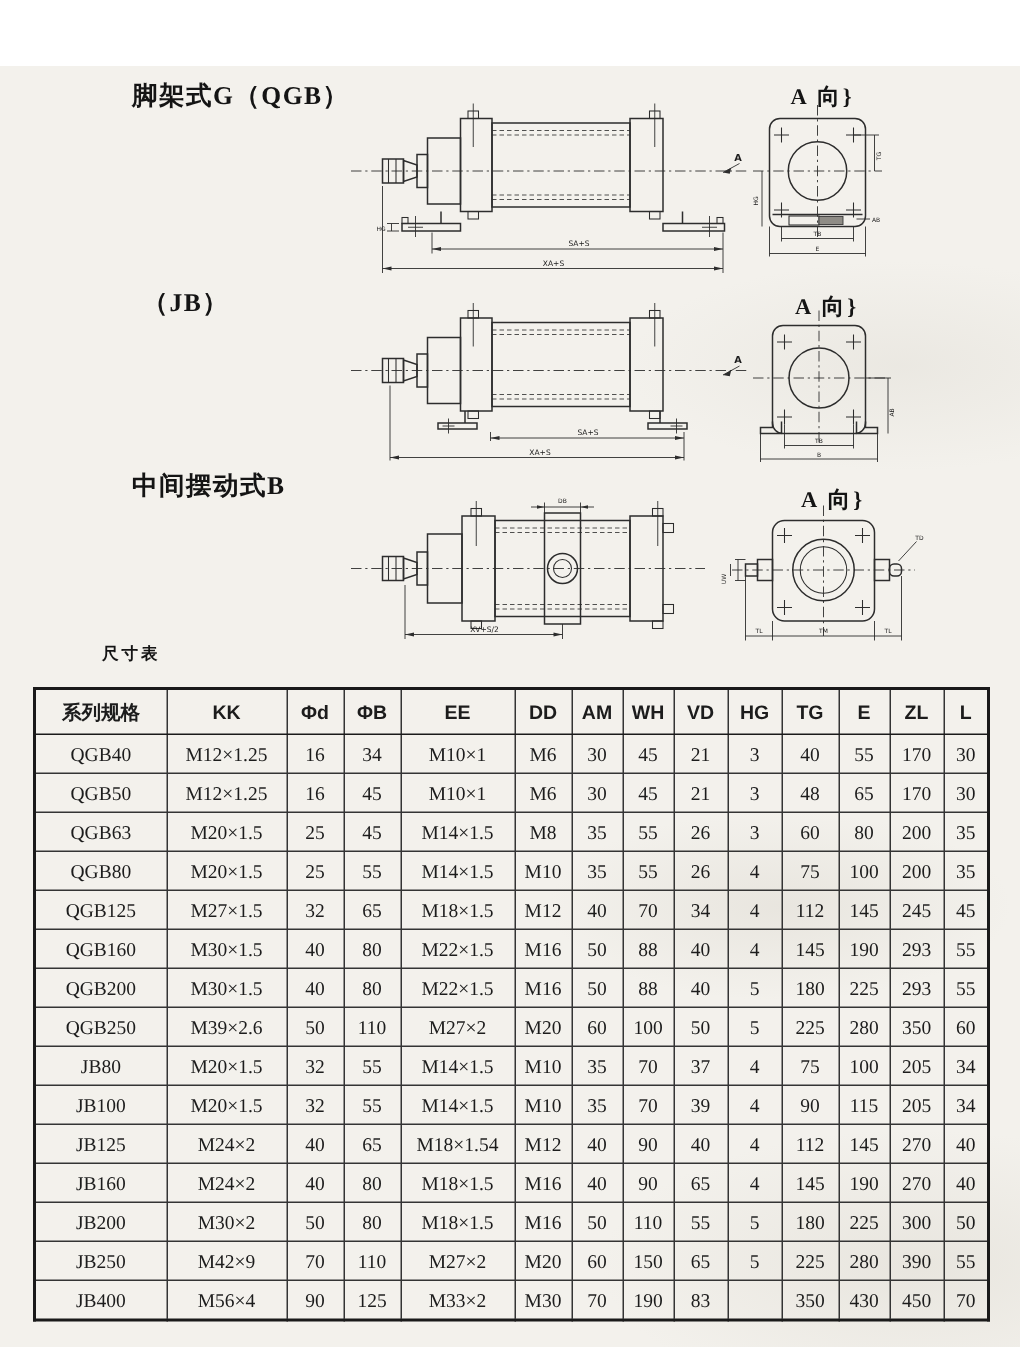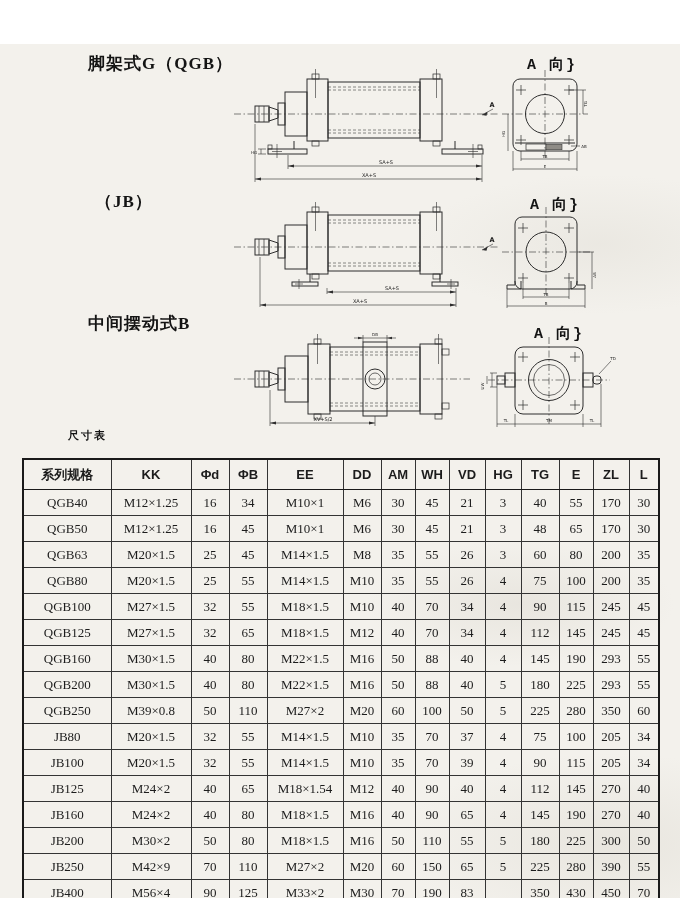--- a/index.html
+++ b/index.html
@@ -8,21 +8,21 @@
     background:
       radial-gradient(ellipse 220px 90px at 520px 560px, rgba(208,203,192,.30), transparent 70%),
       radial-gradient(ellipse 300px 130px at 610px 800px, rgba(205,200,188,.28), transparent 70%),
       radial-gradient(ellipse 260px 100px at 600px 200px, rgba(210,206,196,.25), transparent 70%),
       #f3f1ec;
     font-family:"Liberation Sans",sans-serif;color:#1c1c1c;margin-top:44px;
   }
   .sec-title{position:absolute;font-weight:bold;font-size:17px;letter-spacing:1px;color:#141414;
     font-family:"Liberation Serif","DejaVu Serif",serif;}
   .aview-title{position:absolute;font-weight:bold;font-size:15px;color:#141414;
-    font-family:Liberation Mono, monospace;letter-spacing:2px;}
+    font-family:Liberation Serif, serif;letter-spacing:2px;}
   .tbl-title{position:absolute;left:68px;top:384px;font-weight:bold;font-size:11px;color:#141414;
     font-family:"Liberation Serif","DejaVu Serif",serif;letter-spacing:2px;}
 
   svg.drw{position:absolute;}
   .ln{stroke:#2d2d2d;stroke-width:1;fill:none;}
   .thin{stroke-width:.7;}
   .cl{stroke:#2d2d2d;stroke-width:.6;fill:none;stroke-dasharray:7 2.5 1.5 2.5;}
   .dsh{stroke:#2d2d2d;stroke-width:.55;fill:none;stroke-dasharray:3 2;}
   .dimln{stroke:#2d2d2d;stroke-width:.6;fill:none;}
   .arr{fill:#2d2d2d;stroke:none;}
@@ -409,36 +409,20 @@
           <td>35</td>
           <td>55</td>
           <td>26</td>
           <td>4</td>
           <td>75</td>
           <td>100</td>
           <td>200</td>
           <td>35</td>
         </tr>
         <tr>
-          <td>QGB100</td>
-          <td>M27×1.5</td>
-          <td>32</td>
-          <td>55</td>
-          <td>M18×1.5</td>
-          <td>M10</td>
-          <td>40</td>
-          <td>70</td>
-          <td>34</td>
-          <td>4</td>
-          <td>90</td>
-          <td>115</td>
-          <td>245</td>
-          <td>45</td>
-        </tr>
-        <tr>
           <td>QGB125</td>
           <td>M27×1.5</td>
           <td>32</td>
           <td>65</td>
           <td>M18×1.5</td>
           <td>M12</td>
           <td>40</td>
           <td>70</td>
           <td>34</td>
           <td>4</td>
@@ -474,21 +458,21 @@
           <td>88</td>
           <td>40</td>
           <td>5</td>
           <td>180</td>
           <td>225</td>
           <td>293</td>
           <td>55</td>
         </tr>
         <tr>
           <td>QGB250</td>
-          <td>M39×0.8</td>
+          <td>M39×2.6</td>
           <td>50</td>
           <td>110</td>
           <td>M27×2</td>
           <td>M20</td>
           <td>60</td>
           <td>100</td>
           <td>50</td>
           <td>5</td>
           <td>225</td>
           <td>280</td>

